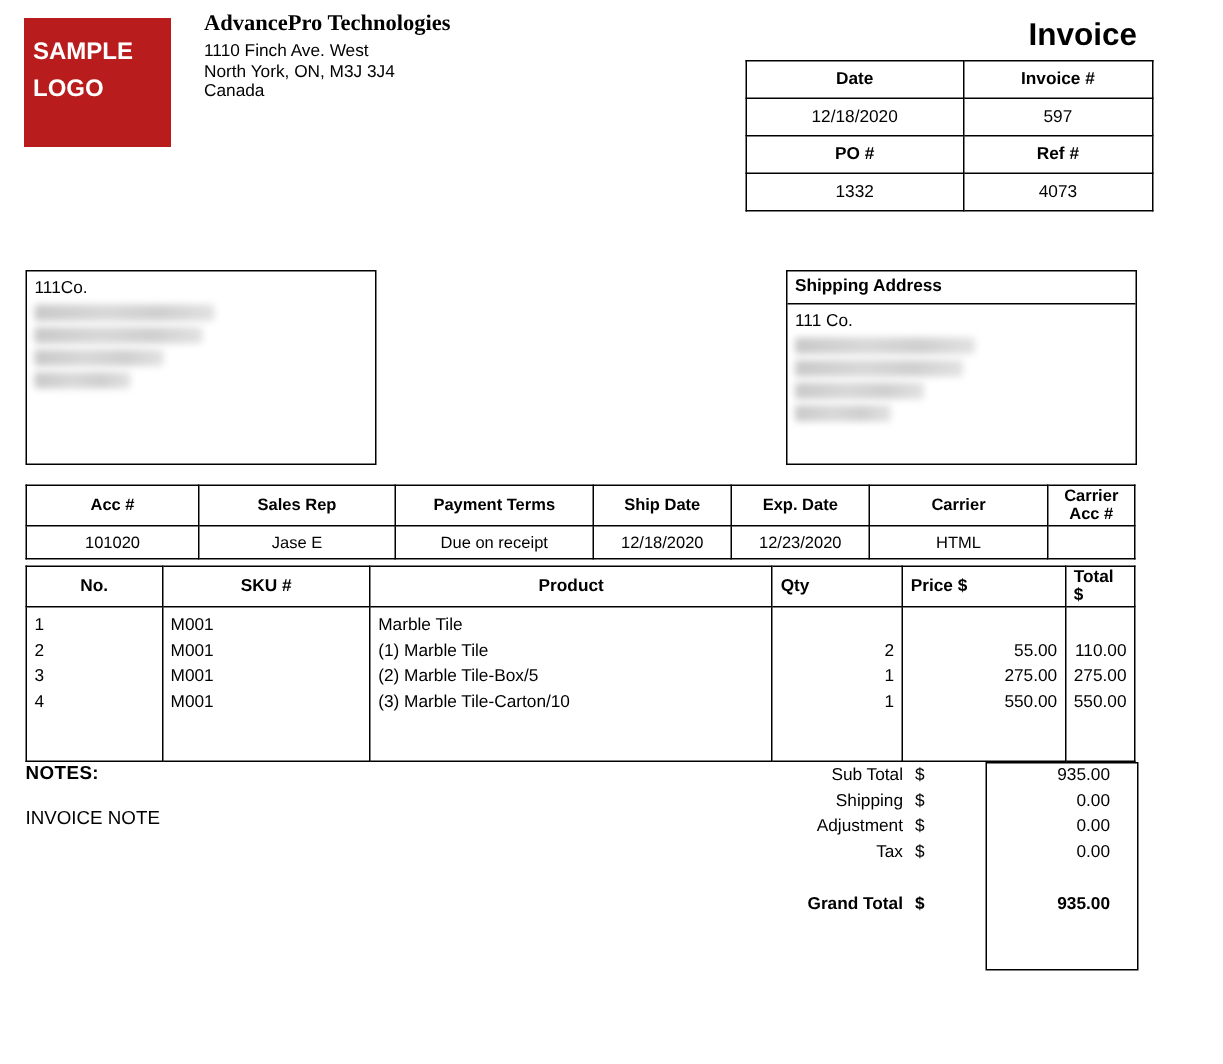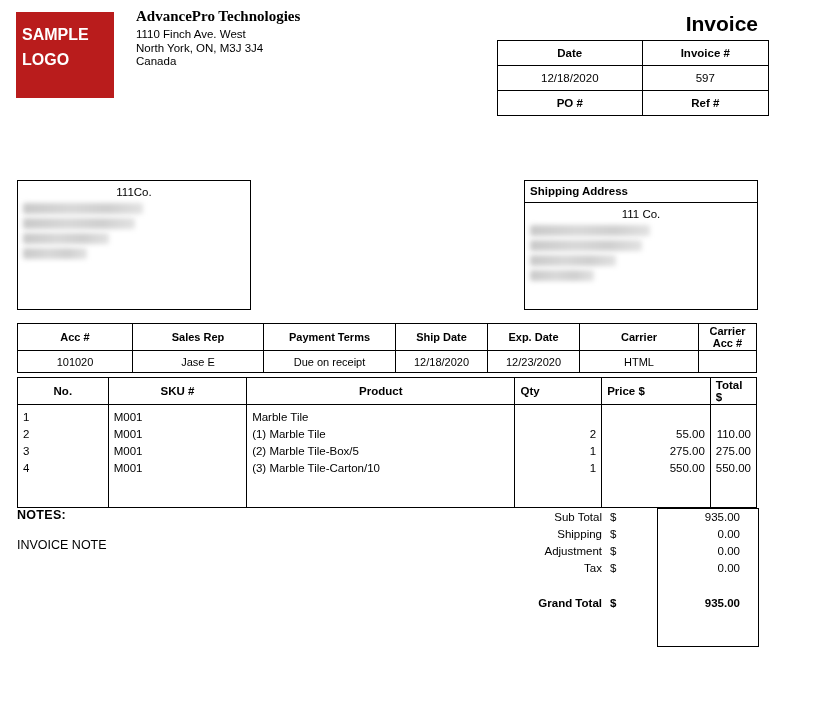--- a/index.html
+++ b/index.html
@@ -103,21 +103,20 @@
     border-bottom: 1px solid #000;
     font-weight: bold;
     padding: 3px 4px 3px 5px;
     height: 15px;
     line-height: 15px;
     box-sizing: content-box;
   }
   .addr-body {
     padding: 4px 5px;
     line-height: 14px;
-    text-align: center;
   }
   .blur {
     background: linear-gradient(90deg,#c9c9c9,#d8d8d8 40%,#cfcfcf 70%,#e2e2e2);
     filter: blur(2.4px);
     border-radius: 2px;
     margin: 4px 0;
     height: 11px;
     color: transparent;
     overflow: hidden;
     font-size: 10px;
@@ -250,20 +249,24 @@
         <td class="head">Date</td>
         <td class="head">Invoice #</td>
       </tr>
       <tr>
         <td>12/18/2020</td>
         <td>597</td>
       </tr>
       <tr>
         <td class="head">PO #</td>
         <td class="head">Ref #</td>
+      </tr>
+      <tr>
+        <td>1332</td>
+        <td>4073</td>
       </tr>
     </tbody>
       </table>
   </div>
 
   <div class="addr-box billing">
     <div class="addr-body">
       <div>111Co.</div>
       <div class="blur w1"></div>
       <div class="blur w2"></div>

